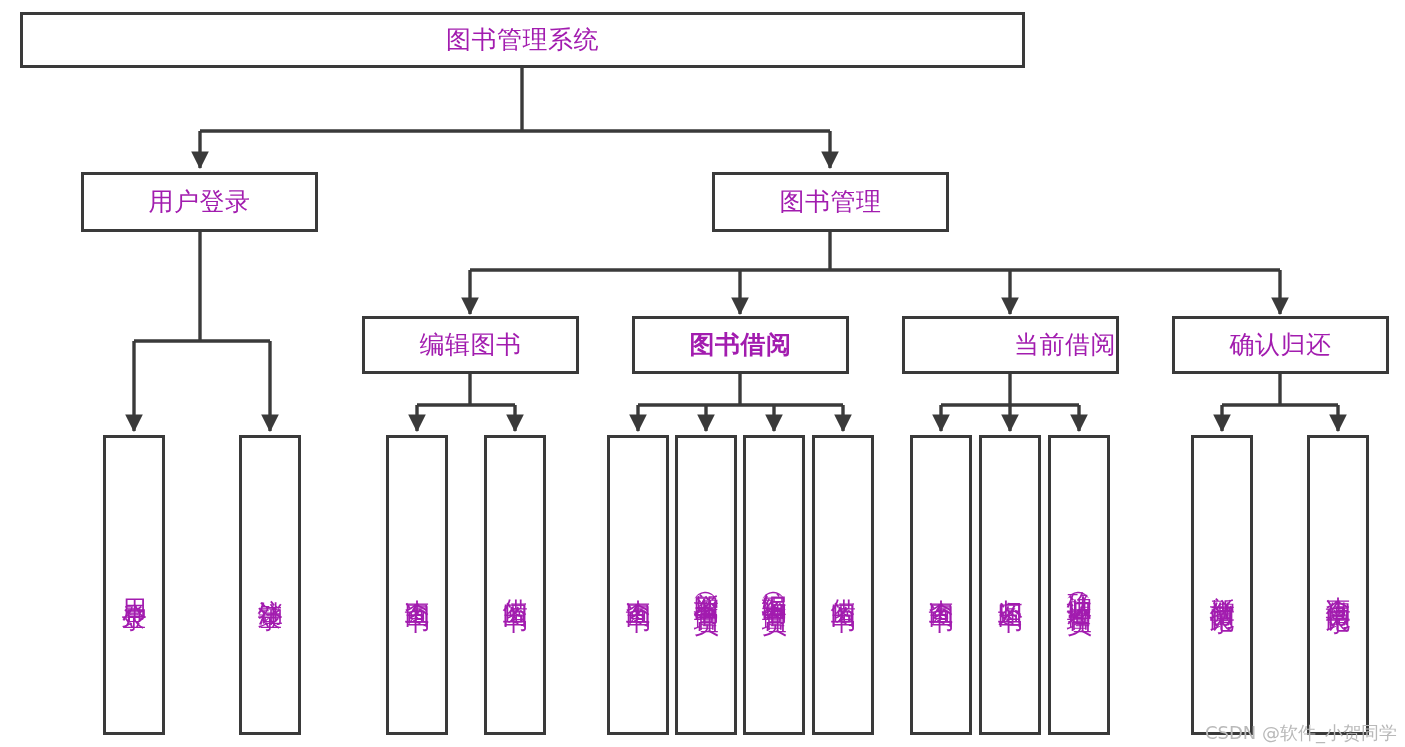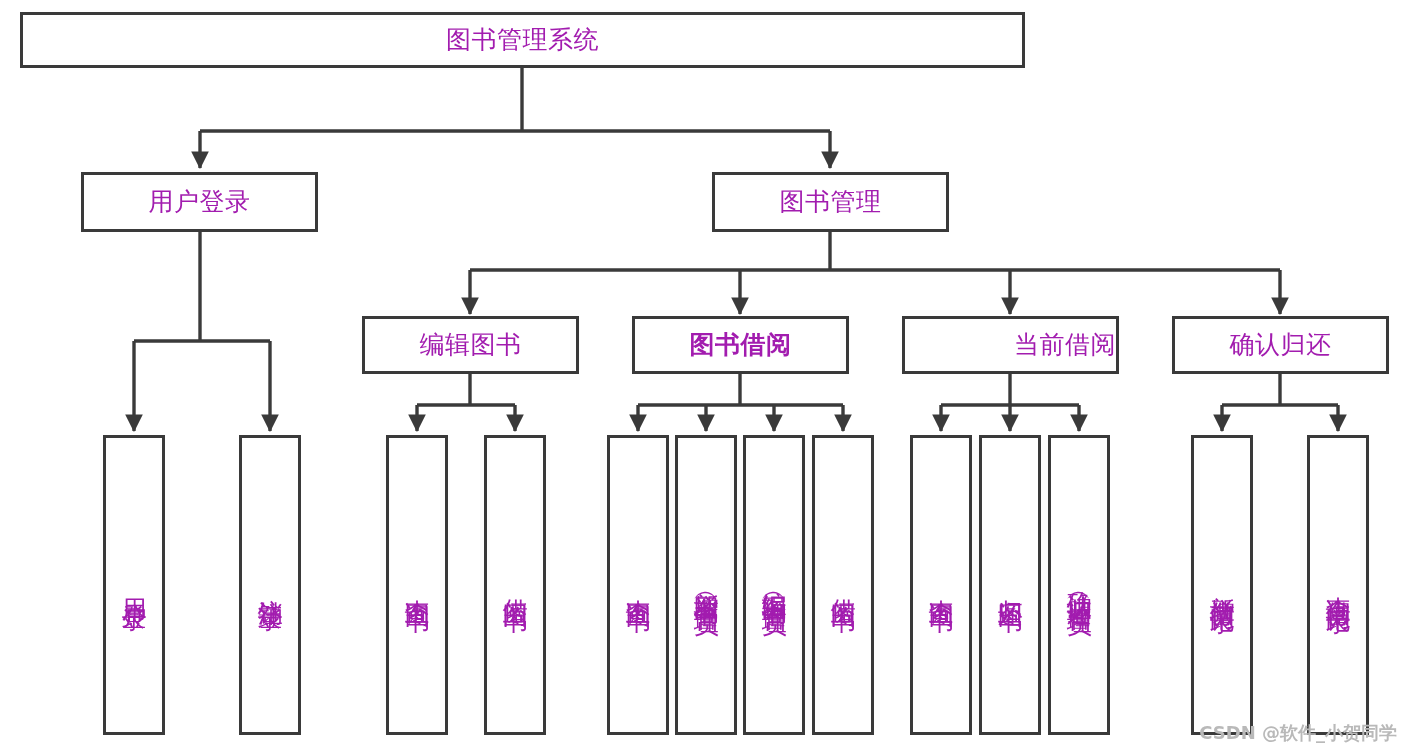--- a/index.html
+++ b/index.html
@@ -59,21 +59,20 @@
   }
   #watermark {
     position: absolute;
     right: 8px;
     bottom: 2px;
     font-size: 18px;
     color: #b9b9b9;
     white-space: nowrap;
     z-index: 9;
     font-family: "DejaVu Sans", "Liberation Sans", sans-serif;
-    font-weight: bold;
   }
 </style>
 </head>
 <body>
 
 <div id="canvas">
 
   <svg id="edges" viewBox="0 0 1405 747" xmlns="http://www.w3.org/2000/svg">
     <defs>
       <marker id="arrow" viewBox="0 0 10 10" refX="9.4" refY="5" markerWidth="5.2" markerHeight="5.2" orient="auto-start-reverse">

